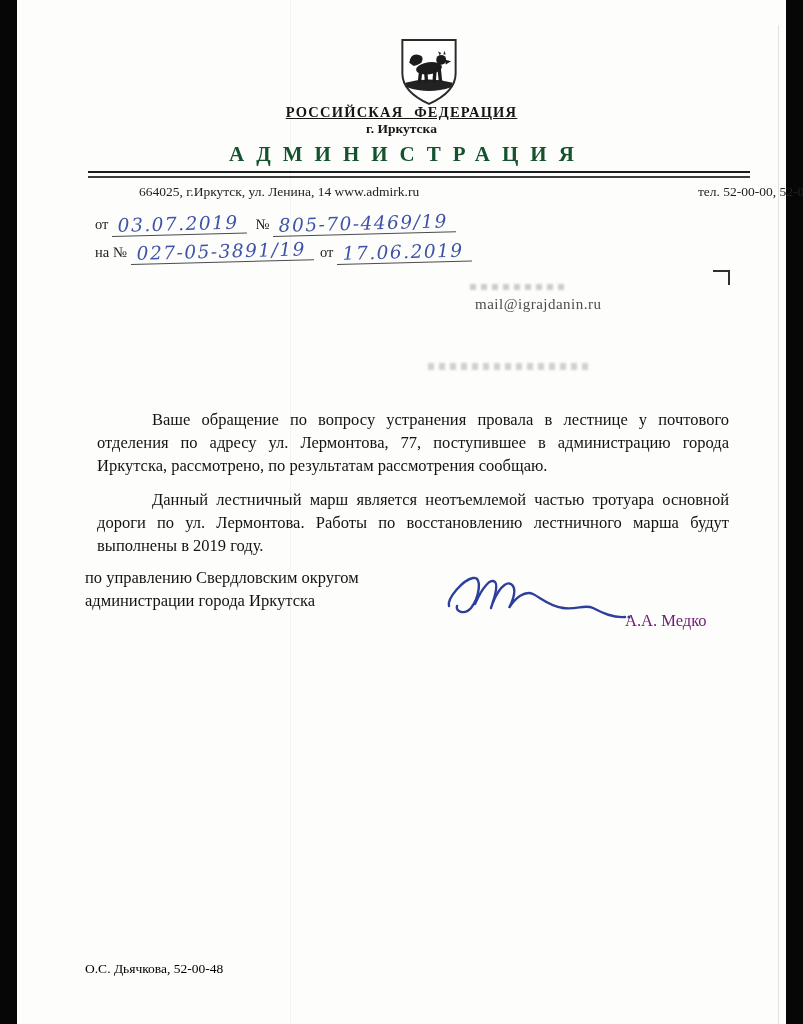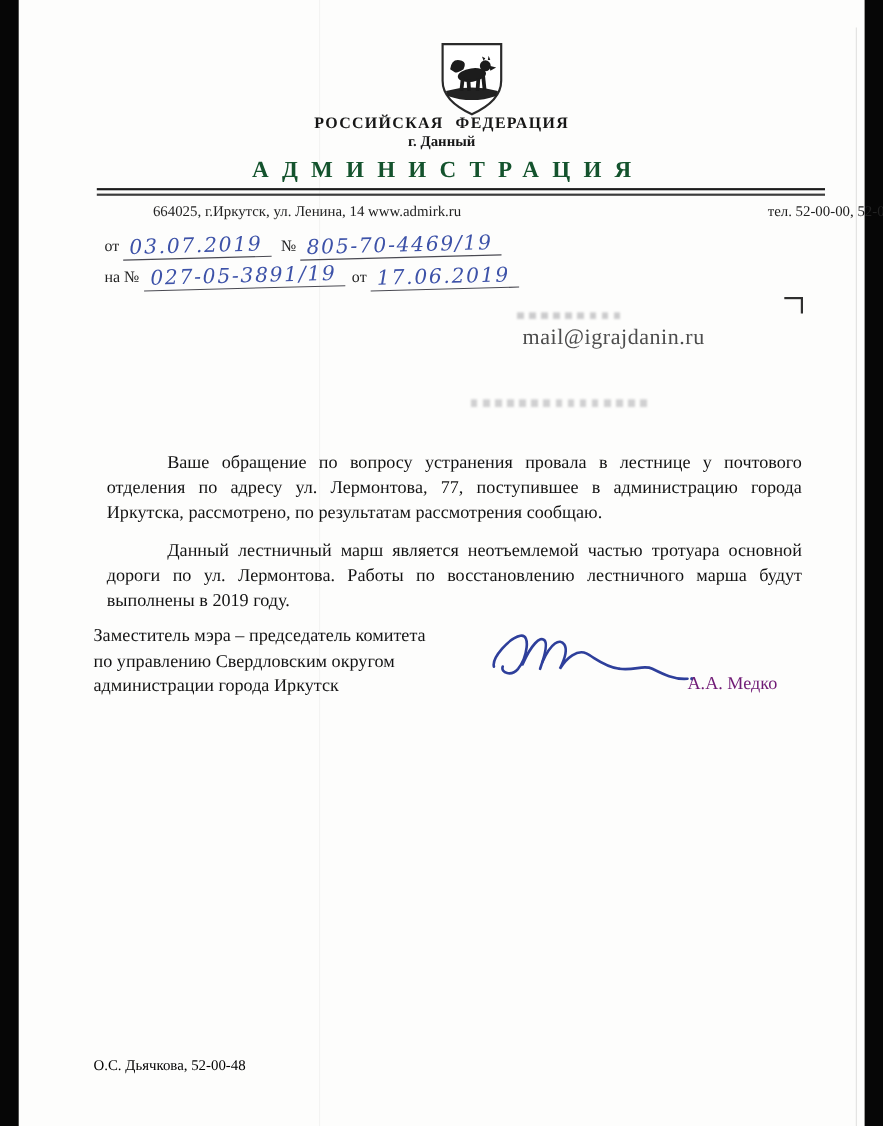--- a/index.html
+++ b/index.html
@@ -12,21 +12,21 @@
   .page{
     position:absolute;left:17px;top:0;width:769px;height:1024px;
     background:#fdfdfc;color:#1d1d1d;
   }
   .fold-line{position:absolute;left:273px;top:0;width:1px;height:100%;background:rgba(60,60,60,.05);}
   .edge-line{position:absolute;left:761px;top:25px;width:1px;height:999px;background:rgba(60,60,60,.14);}
 
   
   .emblem{position:absolute;left:380px;top:37px;width:64px;height:70px;}
   .hdr-country{position:absolute;top:104px;left:0;width:100%;text-align:center;
-    font-weight:bold;font-size:14.5px;letter-spacing:1.2px;word-spacing:6px;color:#161616;}
+    font-weight:bold;font-size:14.5px;letter-spacing:1.2px;word-spacing:6px;color:#161616;text-decoration:underline;}
   .hdr-city{position:absolute;top:121px;left:0;width:100%;text-align:center;
     font-weight:bold;font-size:13.5px;color:#161616;}
   .hdr-org{position:absolute;top:142px;left:0;width:100%;text-align:center;
     font-weight:bold;font-size:21px;letter-spacing:12px;text-indent:12px;color:#14532d;}
   .hdr-rule{position:absolute;top:171px;left:71px;width:662px;height:3px;
     border-top:2.5px solid #1b1b1b;border-bottom:2px solid #3c3c3c;}
   .addr-row{position:absolute;top:184px;left:78px;width:690px;
     display:flex;justify-content:space-between;font-size:13.5px;color:#222;margin-left:44px;}
 
   
@@ -43,21 +43,21 @@
   .hand.w1{min-width:118px;} .hand.w2{min-width:148px;} .hand.w3{min-width:132px;} .hand.w4{min-width:112px;}
 
   
   .corner-mark{position:absolute;top:270px;left:696px;width:15px;height:13px;
     border-top:2px solid #2f2f2f;border-right:2px solid #2f2f2f;}
   .redact{position:absolute;background:repeating-linear-gradient(90deg,
       rgba(90,90,95,.55) 0 6px, rgba(90,90,95,0) 6px 11px);
     filter:blur(1.2px);opacity:.55;}
   .redact.r1{top:284px;left:453px;width:96px;height:6px;}
   .redact.r2{top:363px;left:411px;width:162px;height:7px;opacity:.5;}
-  .email{position:absolute;top:296px;left:458px;font-size:20px;color:#4c4c4c;
+  .email{position:absolute;top:296px;left:458px;font-size:15px;color:#4c4c4c;
     filter:blur(.4px);letter-spacing:.5px;text-align:center;}
 
   
   .body-text{position:absolute;top:397px;left:68px;width:656px;
     font-size:16.5px;line-height:22.8px;text-align:justify;color:#131313;}
   .body-text p{margin:12px;text-indent:55px;}
 
   
   .sign-title{position:absolute;top:567px;left:68px;font-size:16.5px;line-height:22.5px;color:#131313;}
   .signature-svg{position:absolute;top:568px;left:428px;}
@@ -84,21 +84,21 @@
       <path d="M54,24 l-2,-5 4,2 z M59,23 l1,-5 2,5 z"></path>
       <path d="M61,30 l8,2 -7,4 z"></path>
       <rect x="26" y="44" width="4.5" height="16" transform="rotate(6 28 52)"></rect>
       <rect x="34" y="46" width="4.5" height="14" transform="rotate(-4 36 53)"></rect>
       <rect x="45" y="45" width="4.5" height="15" transform="rotate(4 47 52)"></rect>
       <rect x="52" y="42" width="4.5" height="17" transform="rotate(-6 54 50)"></rect>
     </g>
   </svg>
 
   <div class="hdr-country">РОССИЙСКАЯ ФЕДЕРАЦИЯ</div>
-  <div class="hdr-city">г. Данный</div>
+  <div class="hdr-city">г. Иркутска</div>
   <div class="hdr-org">АДМИНИСТРАЦИЯ</div>
   <div class="hdr-rule"></div>
 
   <div class="addr-row">
     <span>664025,  г.Иркутск, ул. Ленина, 14    www.admirk.ru</span>
     <span>тел. 52-00-00, 52-00-40</span>
   </div>
 
   <div class="ref-block">
     <div class="ref-row">
@@ -119,23 +119,22 @@
   <div class="redact r1"></div>
   <div class="email">mail@igrajdanin.ru</div>
   <div class="redact r2"></div>
 
   <div class="body-text">
     <p>Ваше обращение по вопросу устранения провала в лестнице у почтового отделения по   адресу ул. Лермонтова, 77, поступившее в администрацию города Иркутска, рассмотрено, по результатам рассмотрения сообщаю.</p>
     <p>Данный лестничный марш является неотъемлемой частью тротуара основной дороги по ул. Лермонтова. Работы по восстановлению лестничного марша будут выполнены в 2019 году.</p>
   </div>
 
   <div class="sign-title">
-    <div>Заместитель мэра – председатель комитета</div>
     <div>по управлению Свердловским округом</div>
-    <div>администрации города Иркутск</div>
+    <div>администрации города Иркутска</div>
   </div>
 
   <svg class="signature-svg" width="196" height="64" viewBox="0 0 196 64" xmlns="http://www.w3.org/2000/svg">
     <g stroke="#2e3f9b" stroke-width="2.4" fill="none" stroke-linecap="round">
       <path d="M4,38 C2,30 18,12 28,10 C38,8 34,30 26,40 C20,47 10,44 12,38"></path>
       <path d="M30,36 C38,18 46,10 50,14 C54,18 48,34 46,40"></path>
       <path d="M48,34 C56,16 64,12 68,18 C72,24 66,36 64,40 C70,30 80,22 88,26 C96,30 104,38 118,40"></path>
       <path d="M118,40 C132,42 140,36 148,40 C158,45 168,50 180,49"></path>
       <circle cx="184" cy="49" r="1.6" fill="#2e3f9b" stroke="none"></circle>
     </g>

